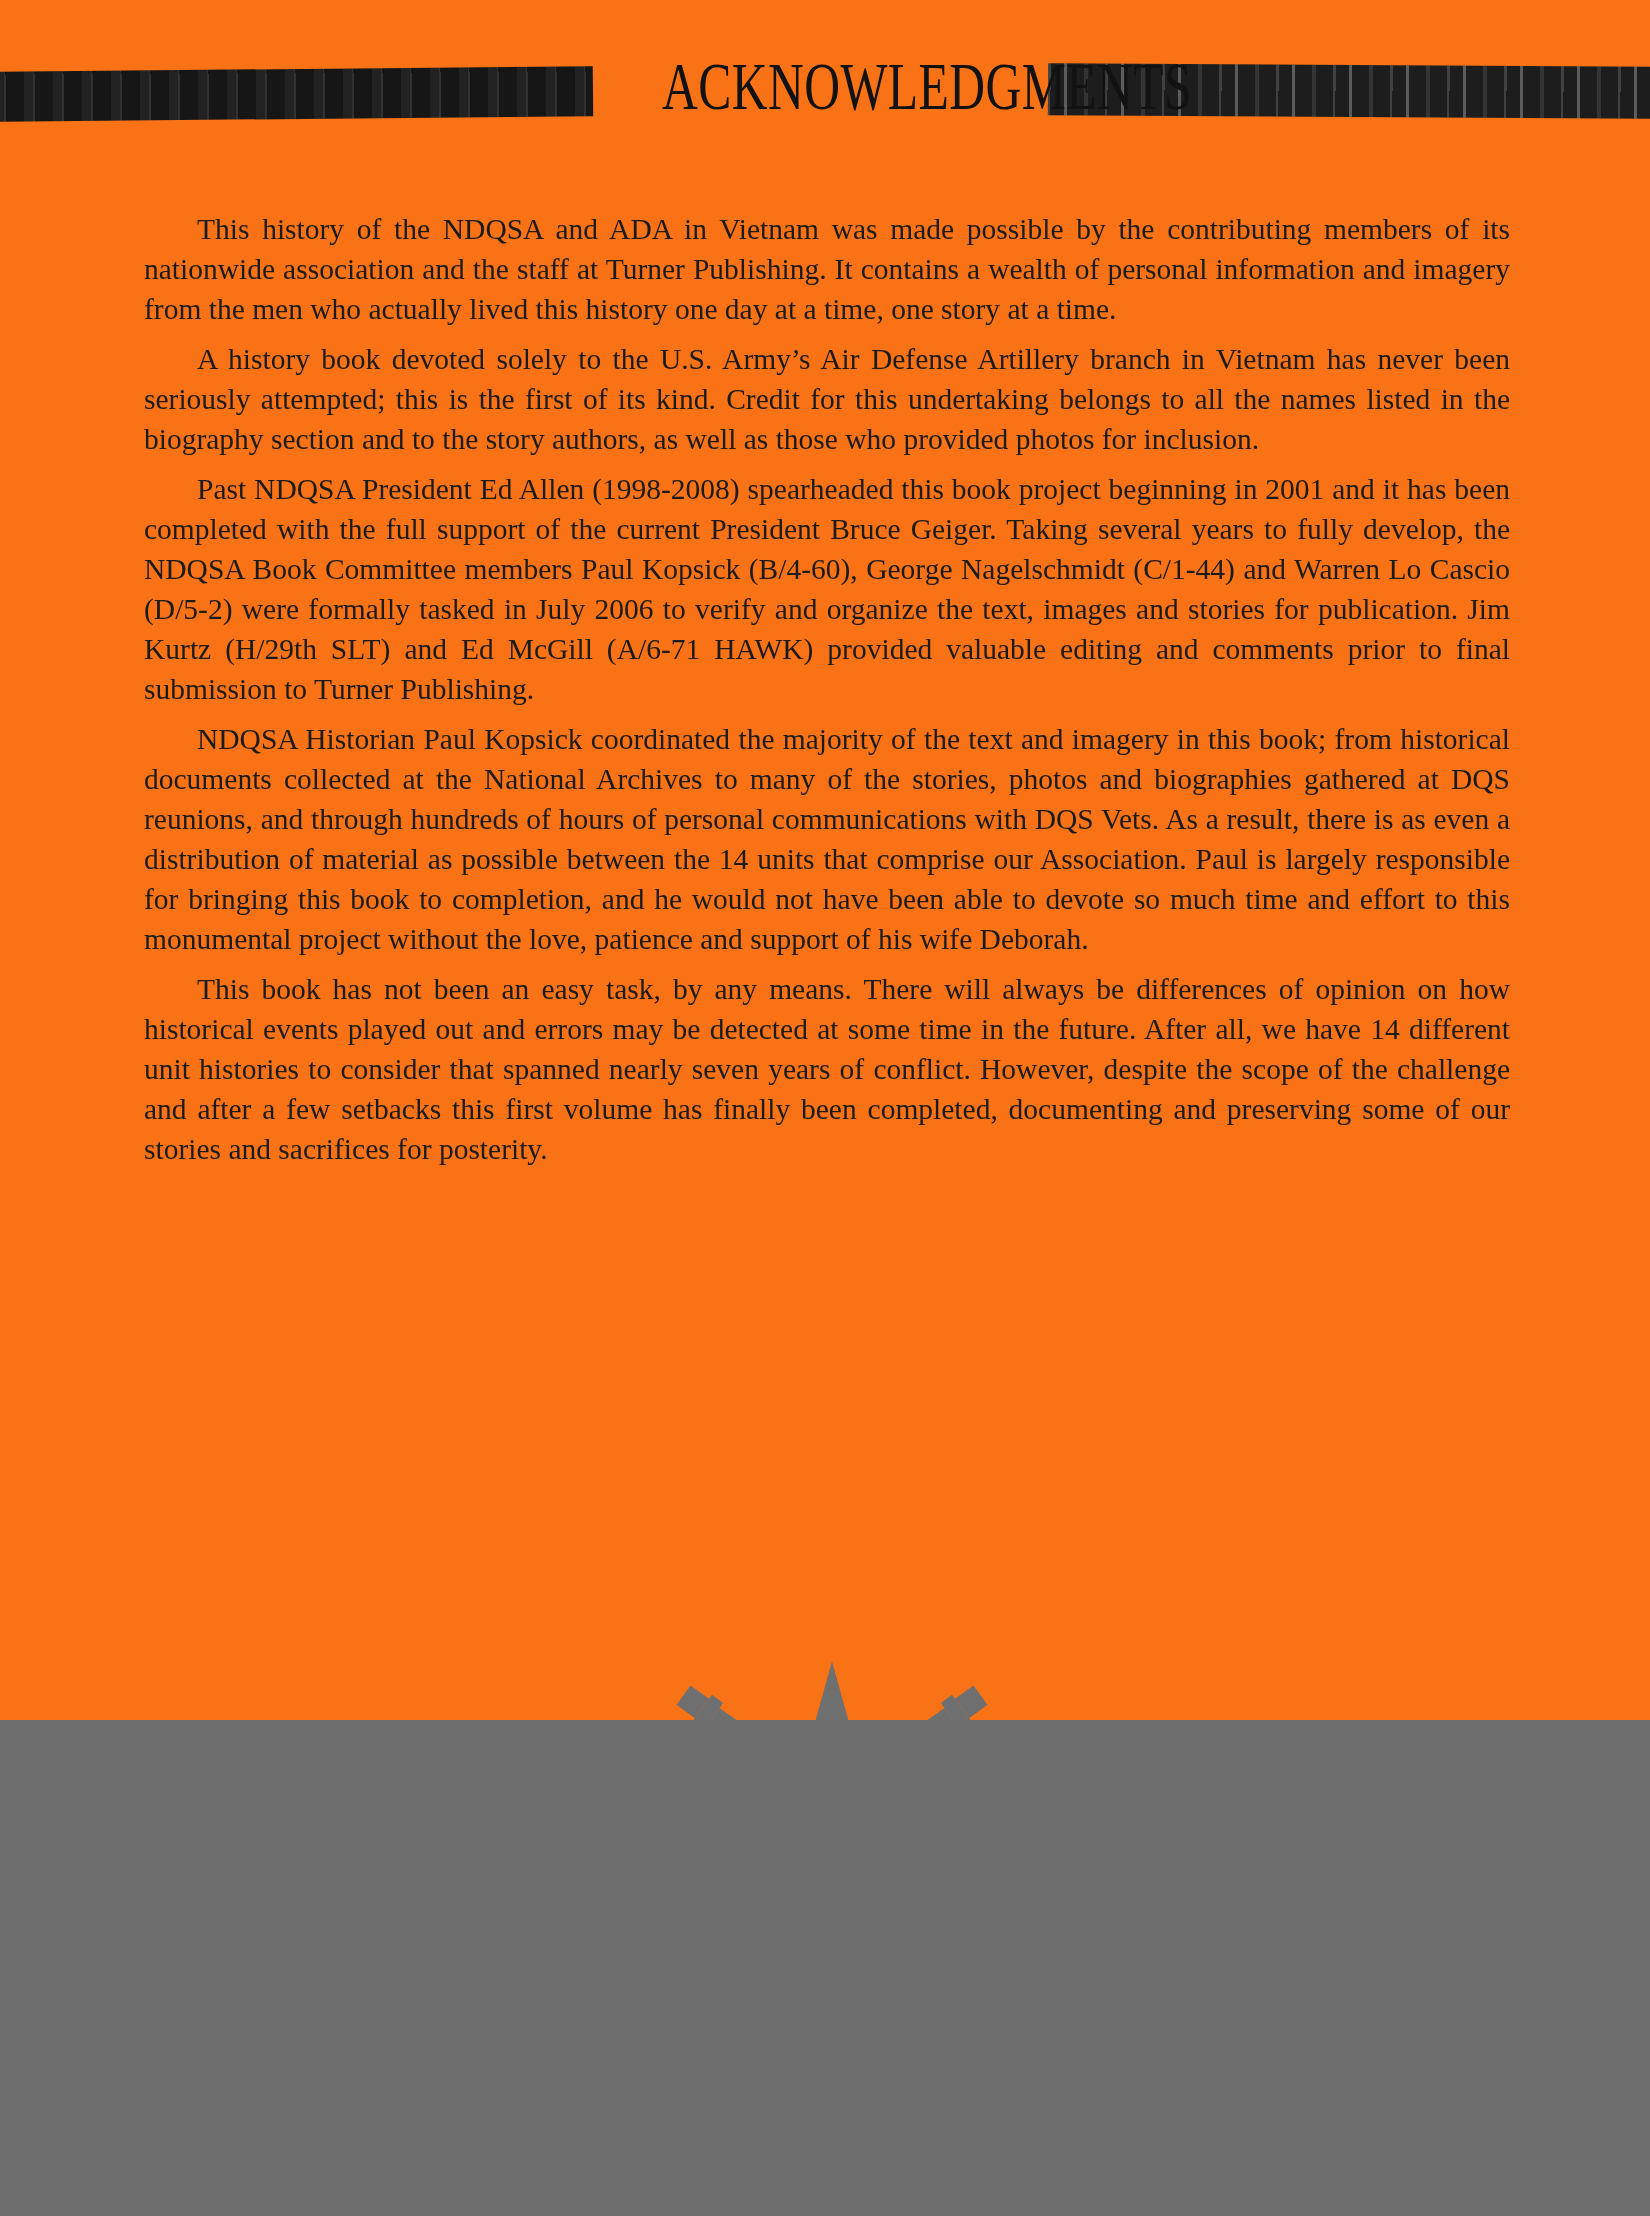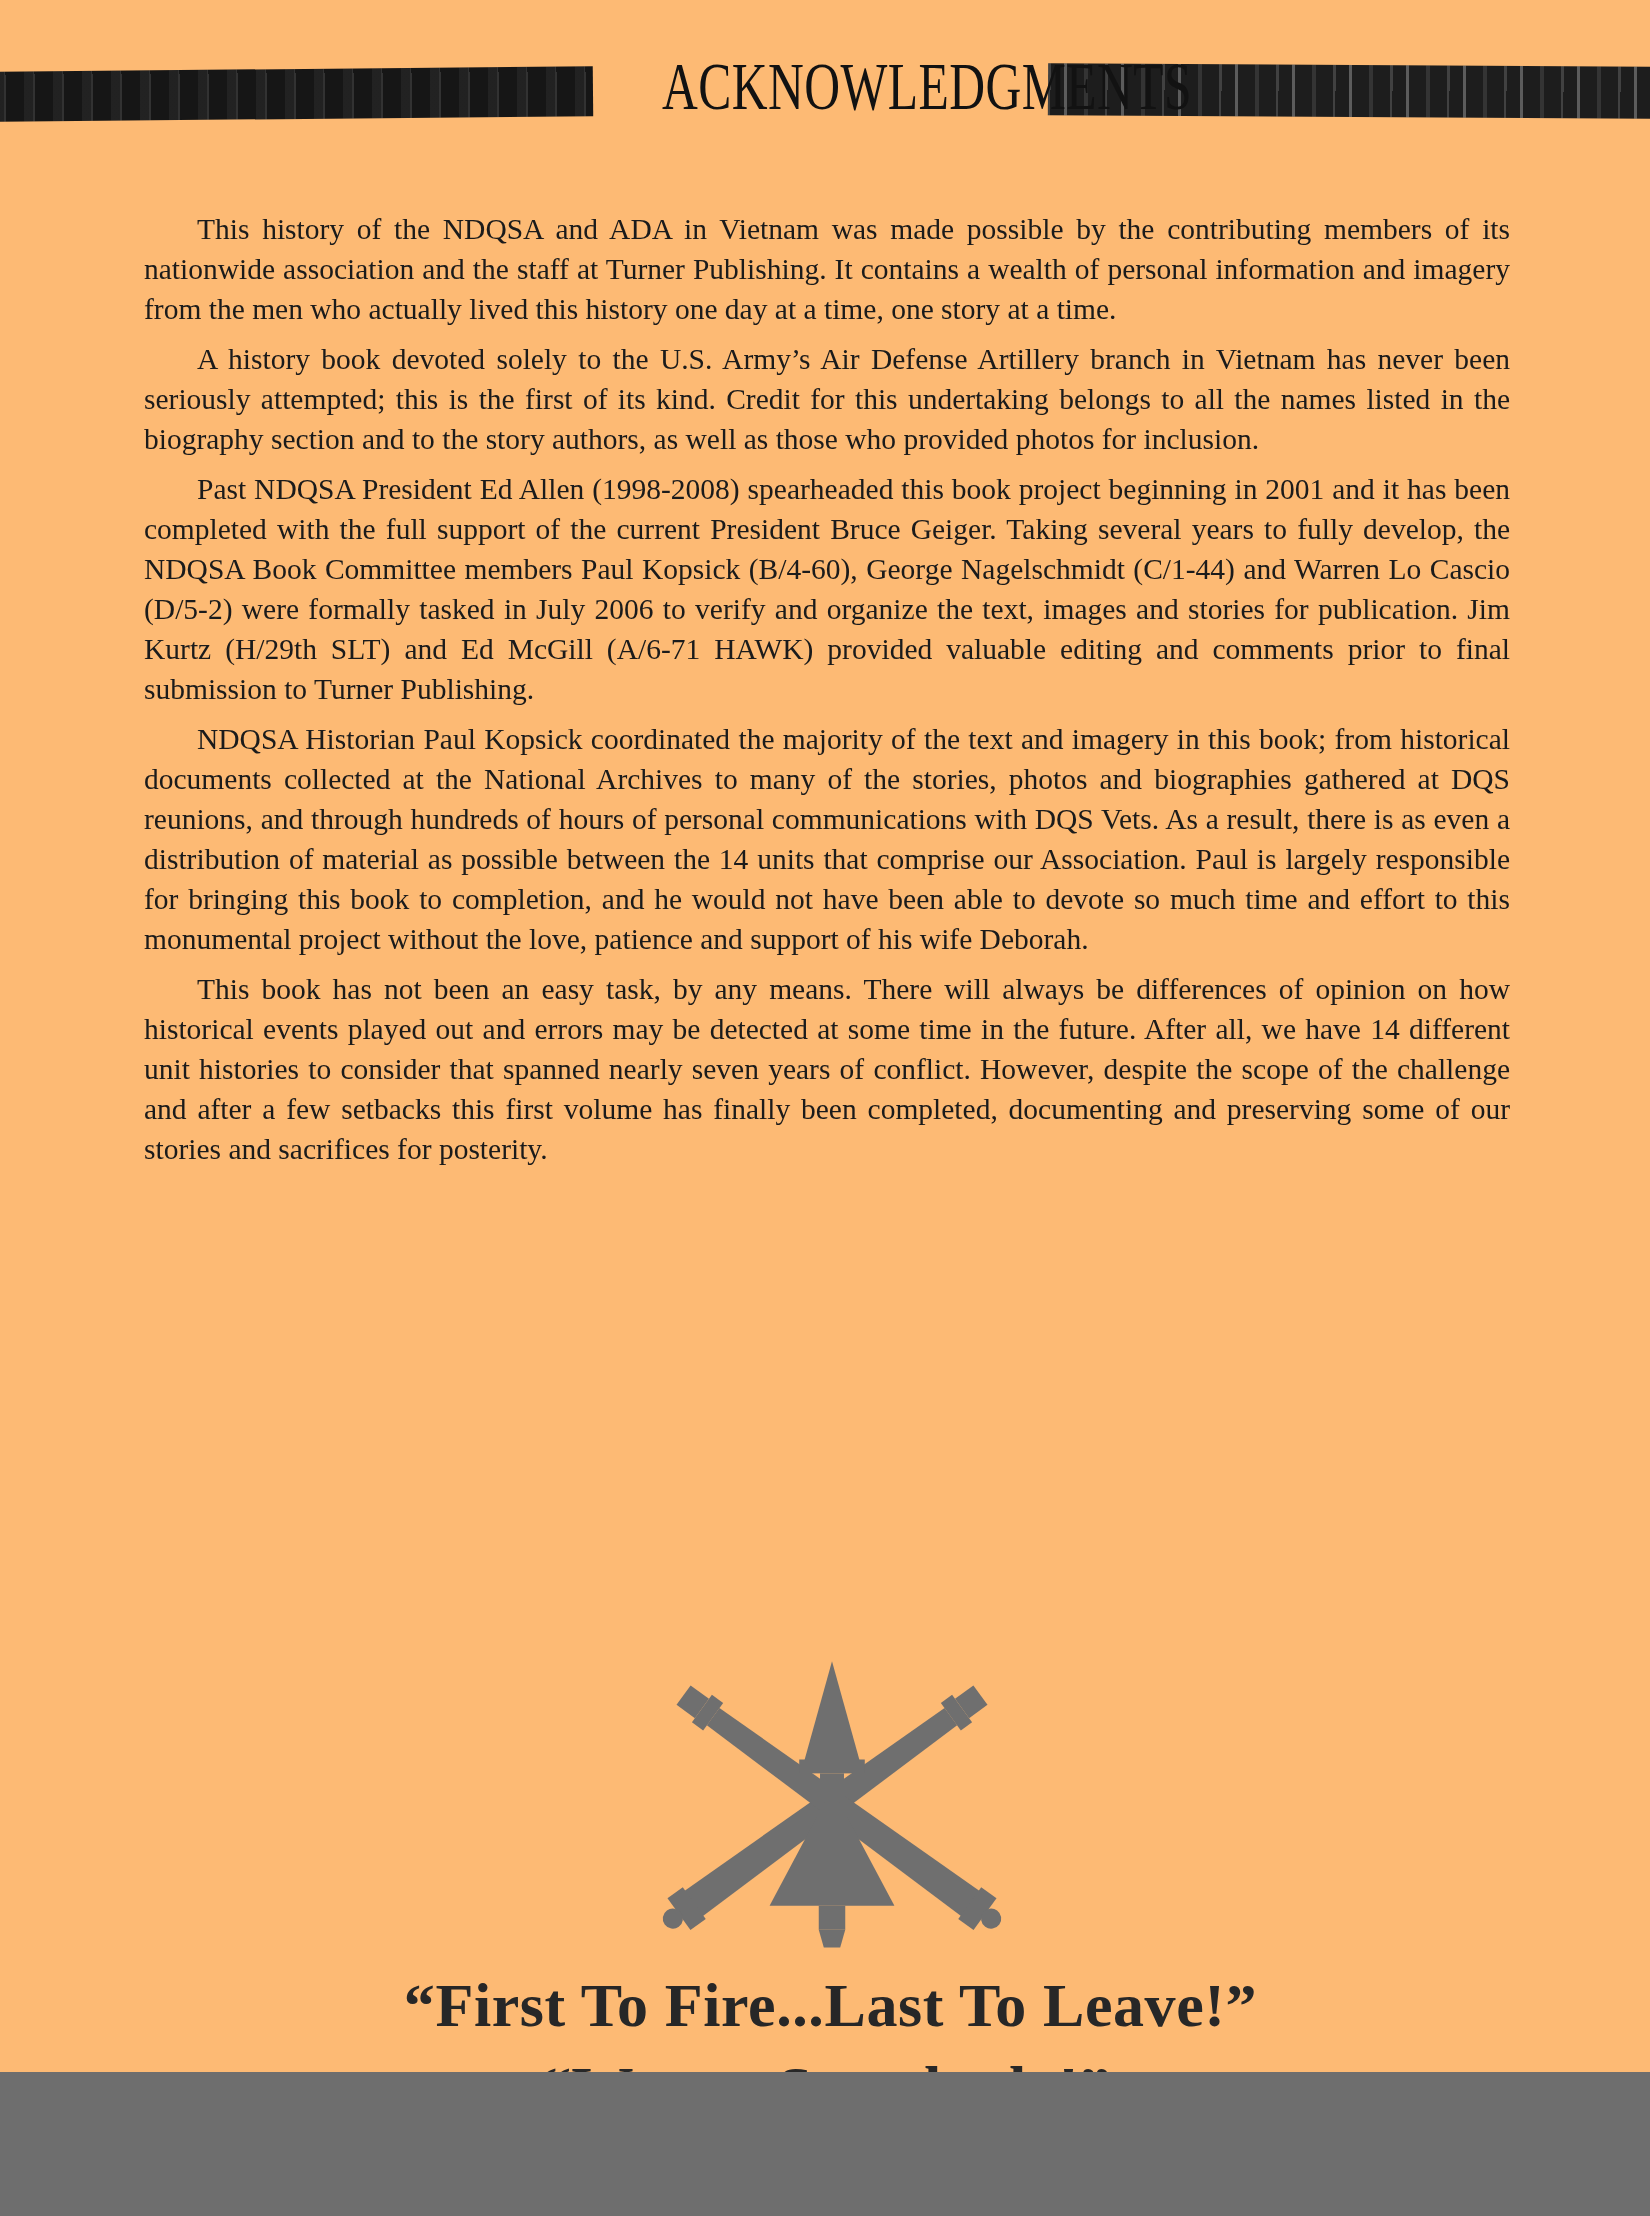--- a/index.html
+++ b/index.html
@@ -1,19 +1,19 @@
 <!DOCTYPE html>
 <html style="font-size:10px"><head>
 <meta charset="utf-8">
 <style>
   html,body { margin:0; padding:0; background:#6e6e6e; }
   .page {
     position:relative;
-    width:1651px; height:2072px;
-    background:#fdba74;
+    width:1651px; height:1720px;
+    background:#f97316;
     font-family:"Liberation Serif", serif;
     color:#1b1b1b;
     overflow:hidden;
   }
 
   
   .header-bar-left {
     position:absolute; left:-5px; top:69px; width:598px; height:50px;
     background:
       repeating-linear-gradient(90deg,

